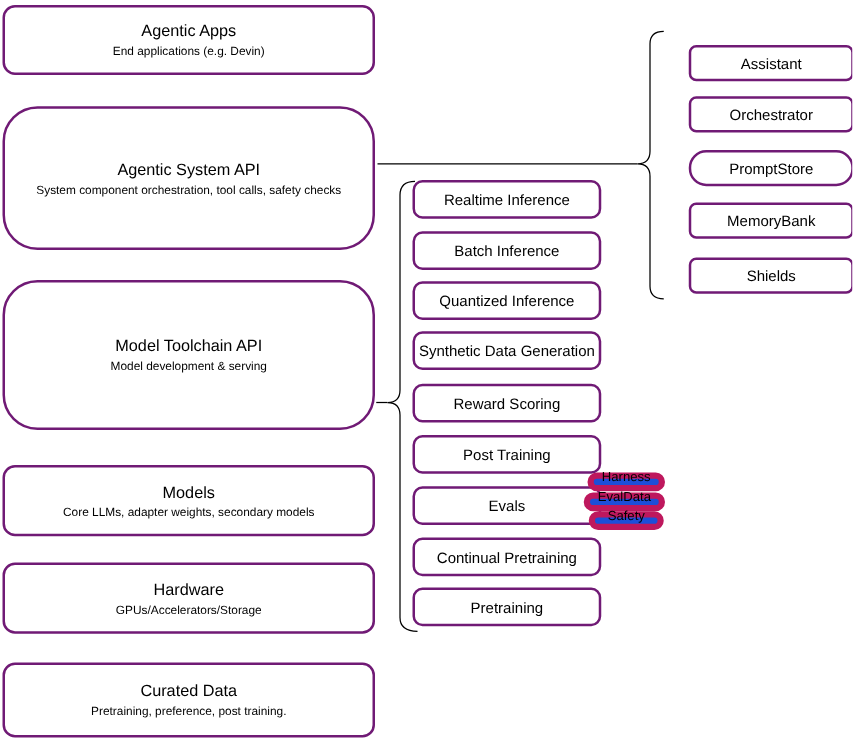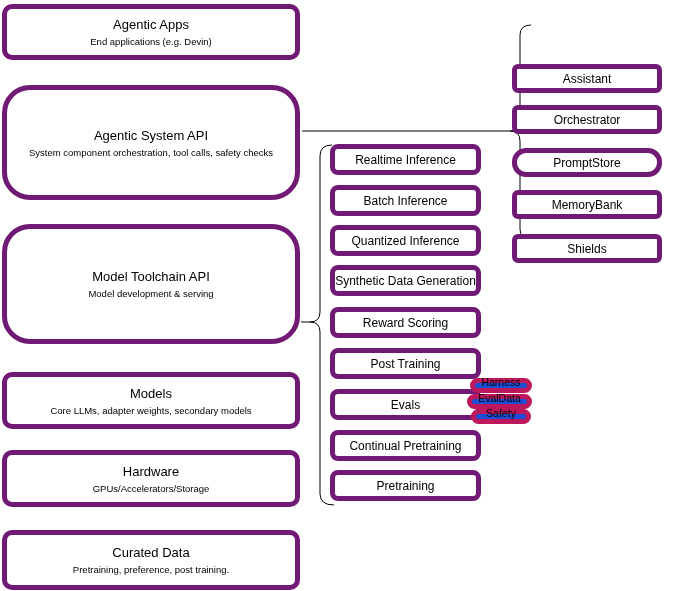--- a/index.html
+++ b/index.html
@@ -9,35 +9,35 @@
     height: 591px;
     background: #ffffff;
     font-family: "Liberation Sans", sans-serif;
     color: #000000;
     overflow: hidden;
   }
   svg.overlay { position: absolute; left: 0; top: 0; z-index: 1; }
   .node {
     position: absolute;
     box-sizing: border-box;
-    border: 5px solid #701a75;
+    border: 2px solid #701a75;
     background: #ffffff;
     display: flex;
     flex-direction: column;
     align-items: center;
     justify-content: center;
     text-align: center;
     z-index: 2;
   }
   .stack { left: 2px; width: 298px; border-radius: 10px; gap: 4px; padding: 2px 8px; }
   .bigr  { border-radius: 28px; }
   .title    { font-size: 13px; line-height: 15px; }
   .subtitle { font-size: 9.5px; line-height: 11px; }
   .mid   { left: 330px; width: 151px; height: 31px; border-radius: 8px; font-size: 12px; }
-  .rightcol { left: 512px; width: 150px; height: 29px; border-radius: 6px; font-size: 12px; margin-top: 28px; }
+  .rightcol { left: 551px; width: 132px; height: 29px; border-radius: 6px; font-size: 12px; }
   .pill {
     position: absolute;
     box-sizing: border-box;
     border: 5px solid #be185d;
     background: #1d4ed8;
     border-radius: 9px;
     font-size: 10.5px;
     display: flex;
     align-items: flex-end;
     justify-content: center;

